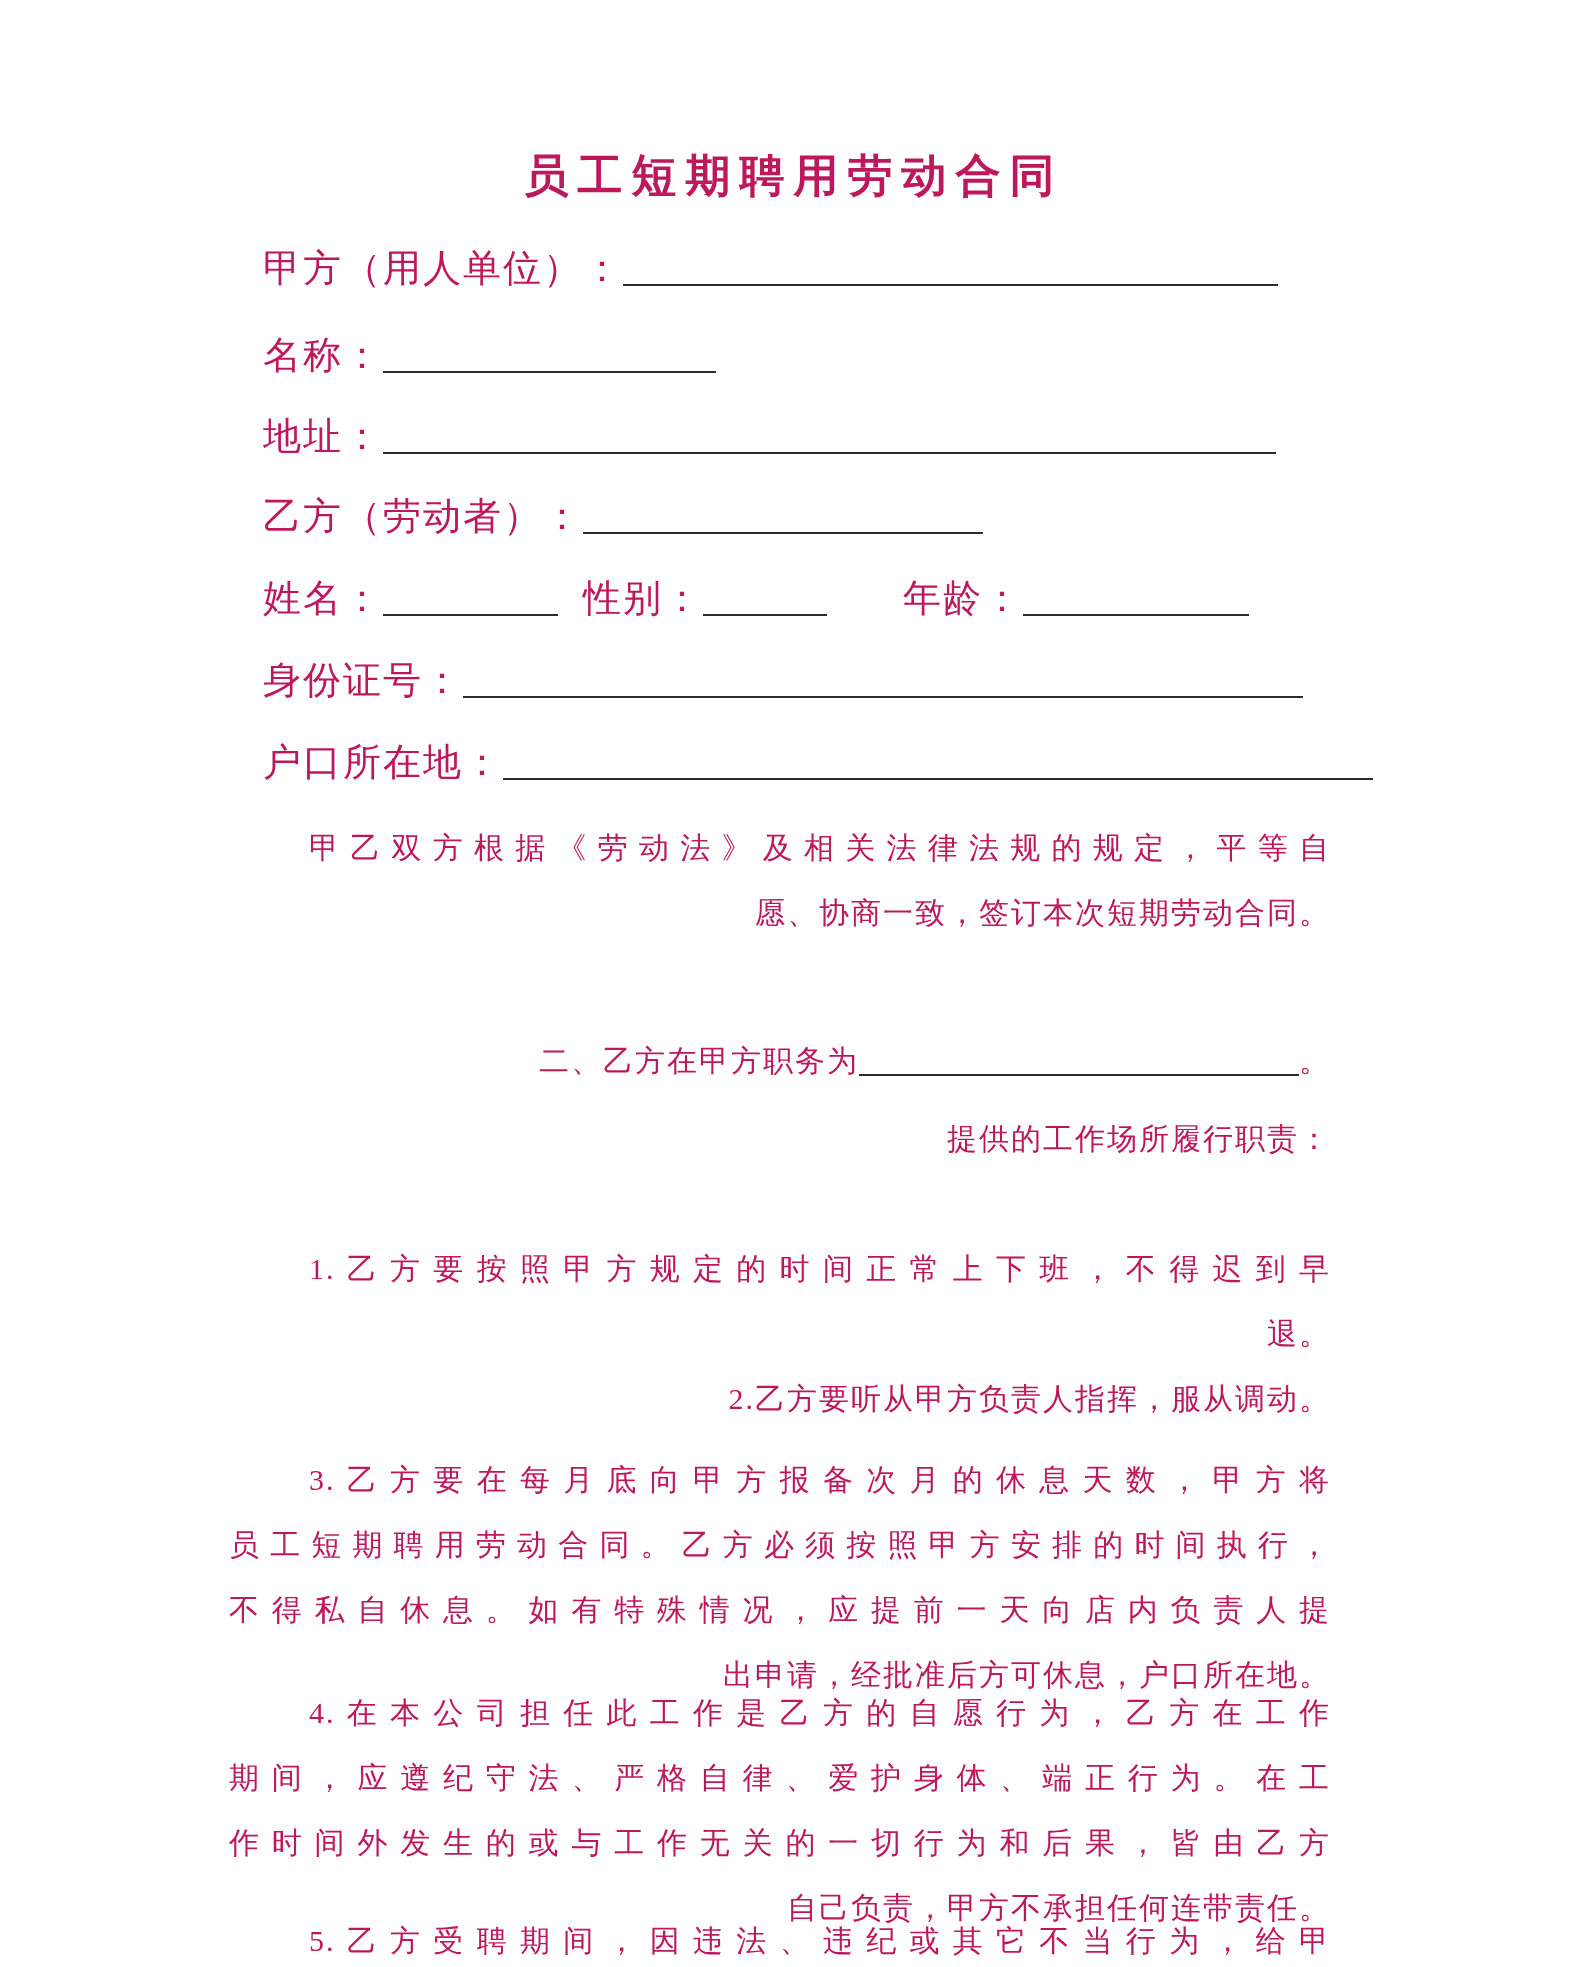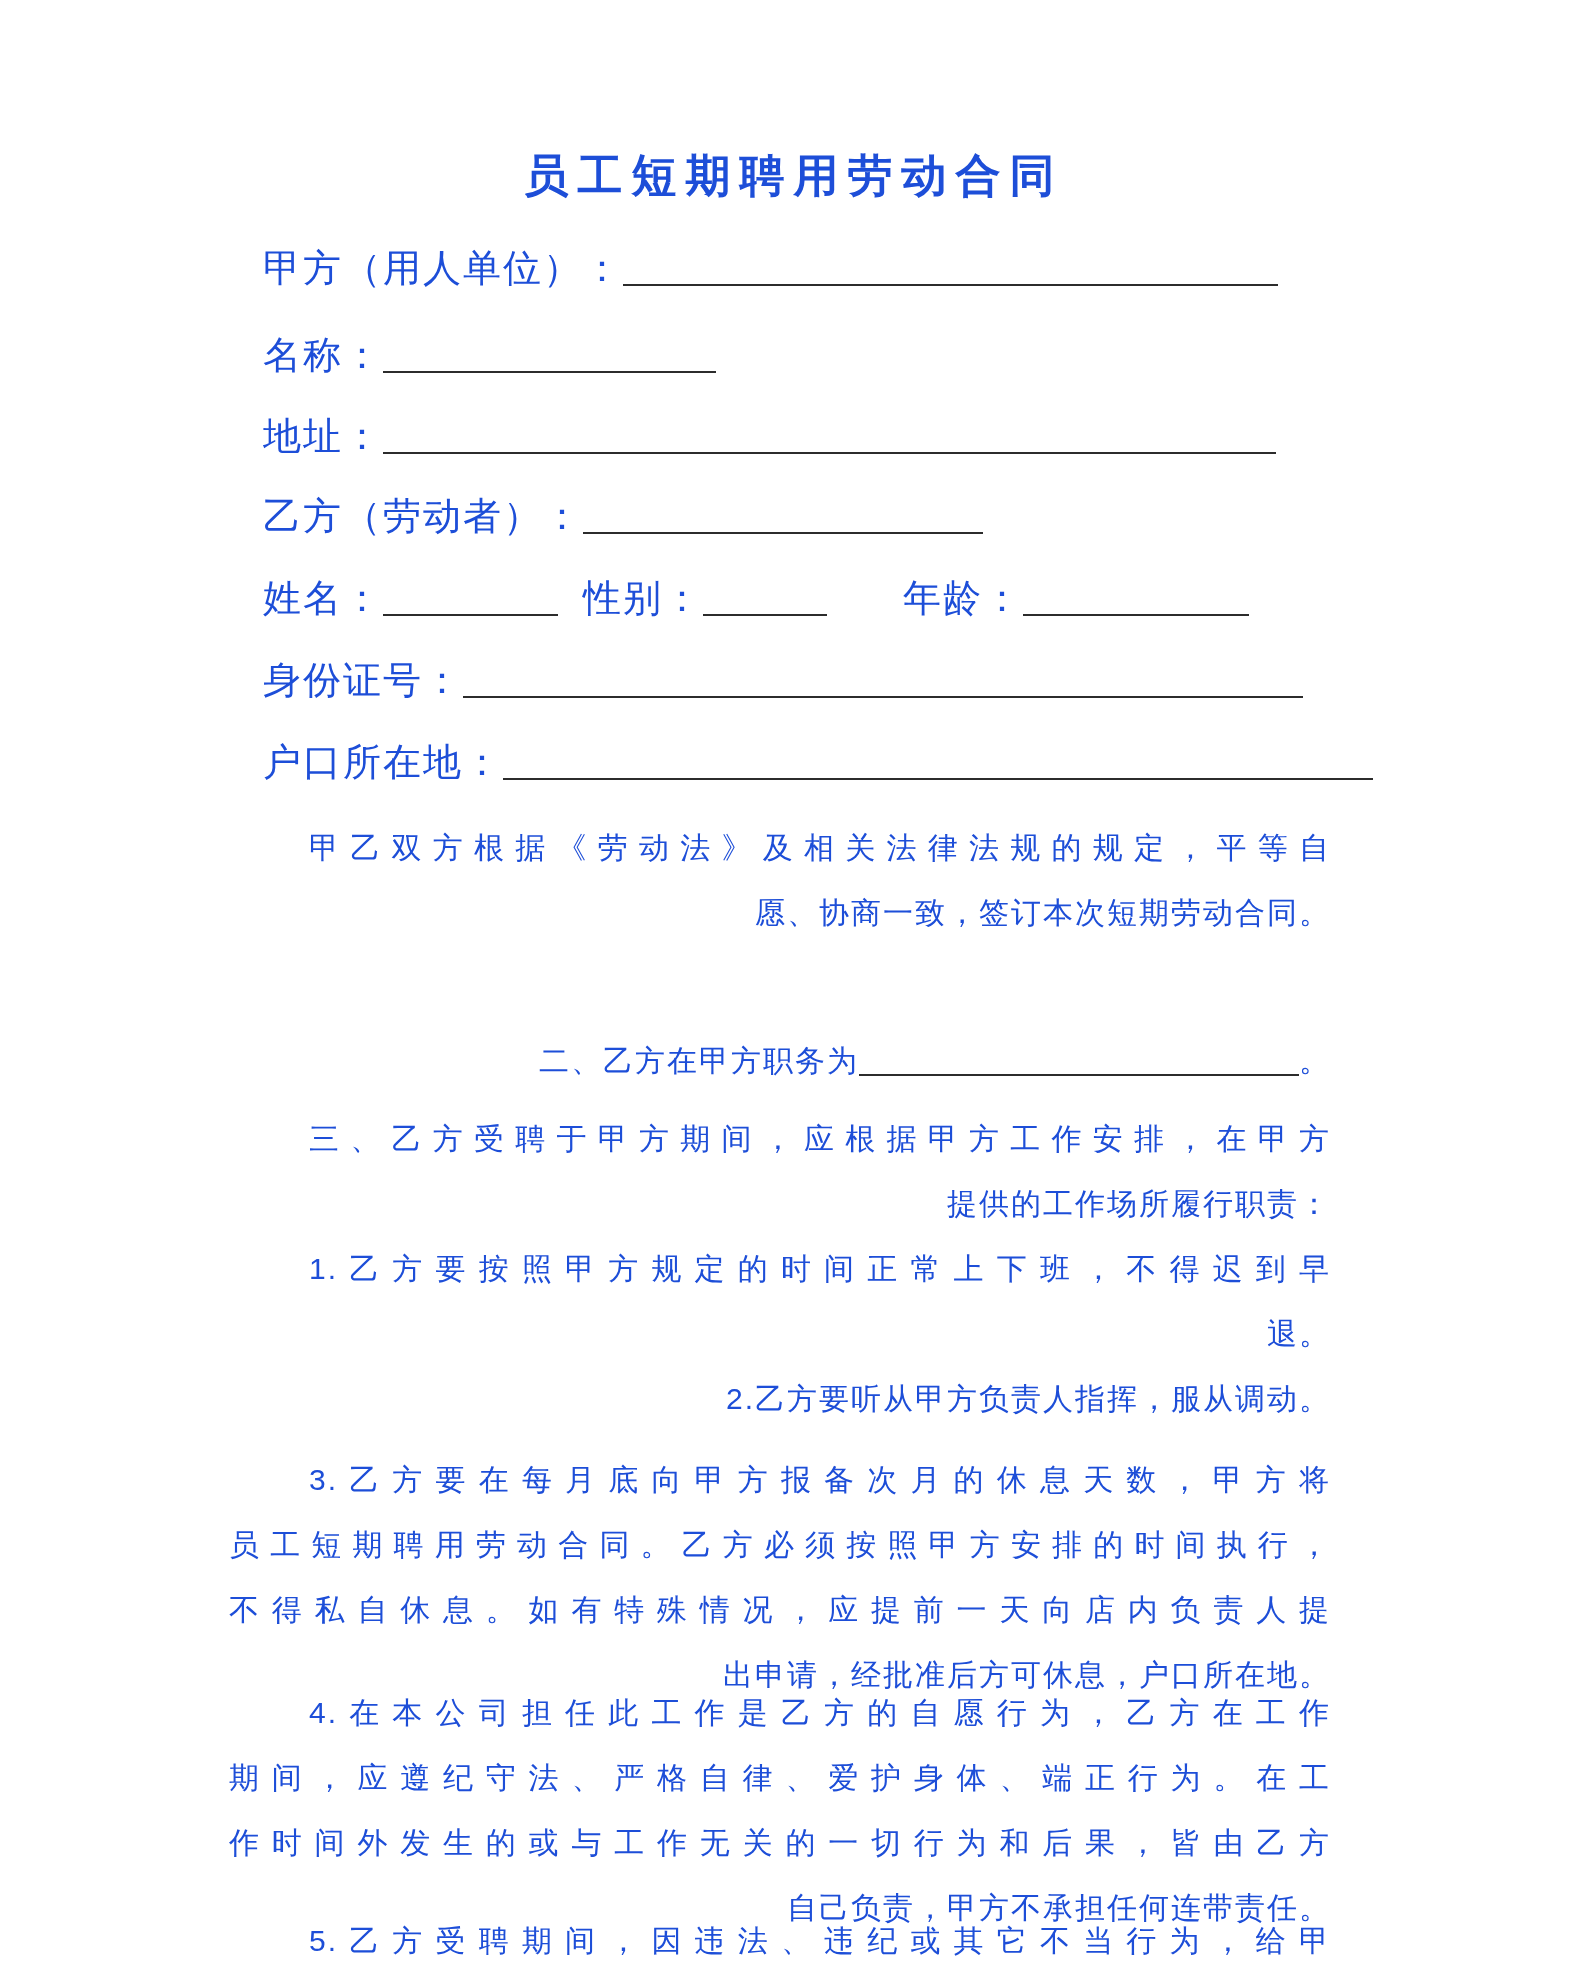--- a/index.html
+++ b/index.html
@@ -1,22 +1,22 @@
 <!DOCTYPE html>
 <html lang="zh"><head>
 <meta charset="utf-8">
 <style>
   html,body{margin:0;padding:0;background:#ffffff;}
   .page{
     position:relative;
     width:1587px;height:1967px;
     background:#ffffff;
     overflow:hidden;
-    font-family:Liberation Sans, sans-serif;
-    color:#1d4ed8;
+    font-family:Liberation Serif, serif;
+    color:#be185d;
   }
   .doc-title{
     position:absolute;top:146px;left:0;width:100%;
     text-align:center;
     font-size:45px;font-weight:700;letter-spacing:9px;
     white-space:nowrap;
   }
   .row{
     position:absolute;left:243px;
     font-size:38px;letter-spacing:2px;line-height:45px;
@@ -80,21 +80,20 @@
   </div>
 
 
   <div class="para" style="top:1028px">
     <div class="line indent">
       <span>二、乙方在甲方职务为</span><span class="blank" style="width:440px"></span><span>。</span>
     </div>
   </div>
 
   <div class="para" style="top:1106px">
-    <div class="line fill indent">三、乙方受聘于甲方期间，应根据甲方工作安排，在甲方</div>
     <div class="line">提供的工作场所履行职责：</div>
   </div>
 
   <div class="para" style="top:1236px">
     <div class="line fill indent">1.乙方要按照甲方规定的时间正常上下班，不得迟到早</div>
     <div class="line">退。</div>
   </div>
 
   <div class="para" style="top:1366px">
     <div class="line indent">2.乙方要听从甲方负责人指挥，服从调动。</div>

